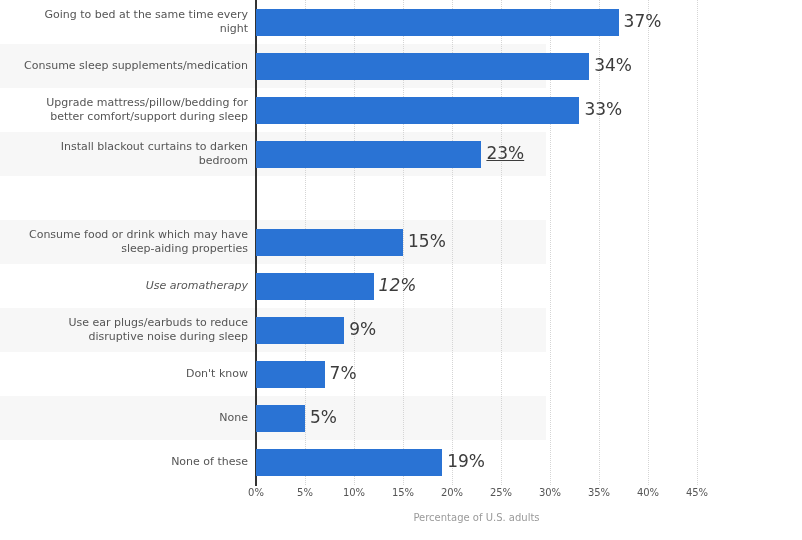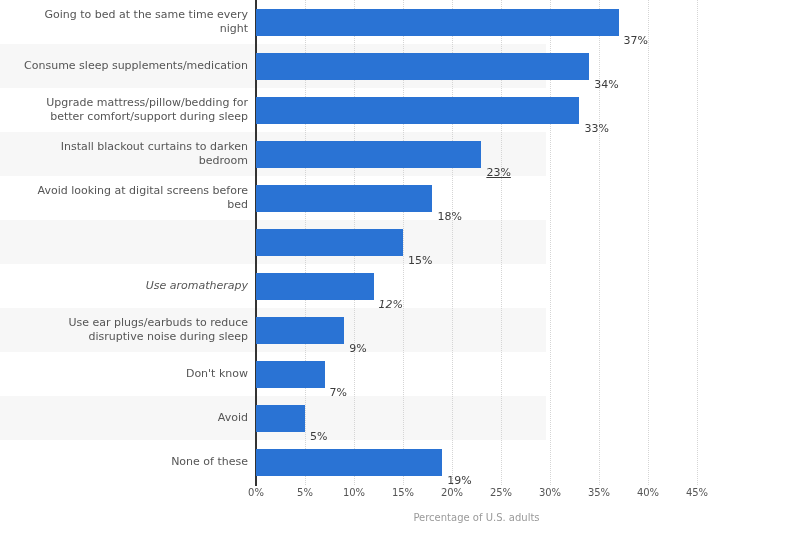--- a/index.html
+++ b/index.html
@@ -92,25 +92,24 @@
   .bar {
     position: absolute;
     left: 0;
     top: 9px;
     height: 27px;
     background: #2a73d4;
   }
   .bar-value {
     position: absolute;
     top: 14px;
-    font-size: 11px;
+    font-size: 17px;
     line-height: 14px;
     color: #3c3c3c;
     white-space: nowrap;
-    margin-top: 20px;
   }
   
   .xticks {
     position: absolute;
     left: 0;
     top: 487px;
     width: 460px;
     height: 18px;
   }
   .xtick {
@@ -171,36 +170,36 @@
         <div>Consume sleep supplements/medication</div>
       </div>
       <div class="cat-label" style="top: 96px; padding-left: 22px;">
         <div>Upgrade mattress/pillow/bedding for</div>
         <div>better comfort/support during sleep</div>
       </div>
       <div class="cat-label" style="top: 140px;">
         <div>Install blackout curtains to darken</div>
         <div>bedroom</div>
       </div>
-      <div class="cat-label" style="top: 184px;">
-        <div>Avoid looking at digital screens before</div>
-        <div>bed</div>
+      <div class="cat-label" style="top: 228px;">
+        <div>Consume food or drink which may have</div>
+        <div>sleep-aiding properties</div>
       </div>
       <div class="cat-label" style="top: 279px; font-style: italic;">
         <div>Use aromatherapy</div>
       </div>
       <div class="cat-label" style="top: 316px;">
         <div>Use ear plugs/earbuds to reduce</div>
         <div>disruptive noise during sleep</div>
       </div>
       <div class="cat-label" style="top: 367px;">
         <div>Don't know</div>
       </div>
       <div class="cat-label" style="top: 411px;">
-        <div>Avoid</div>
+        <div>None</div>
       </div>
       <div class="cat-label" style="top: 455px; padding-left: 12px;">
         <div>None of these</div>
       </div>
     </div>
 
   <div class="axis-line"></div>
 
   <div class="bars" id="bars" style="left:256px;">
       <div class="bar-row" style="top: 0px;">
@@ -211,24 +210,20 @@
         <div class="bar" style="width: 333.2px; background: rgb(42, 115, 212);"></div>
         <div class="bar-value" style="left: 338.2px;">34%</div>
       </div>
       <div class="bar-row" style="top: 88px;">
         <div class="bar" style="width: 323.4px; background: rgb(42, 115, 212);"></div>
         <div class="bar-value" style="left: 328.4px;">33%</div>
       </div>
       <div class="bar-row" style="top: 132px;">
         <div class="bar" style="width: 225.4px; background: rgb(42, 115, 212);"></div>
         <div class="bar-value" style="left: 230.4px; text-decoration: underline;">23%</div>
-      </div>
-      <div class="bar-row" style="top: 176px;">
-        <div class="bar" style="width: 176.4px; background: rgb(42, 115, 212);"></div>
-        <div class="bar-value" style="left: 181.4px;">18%</div>
       </div>
       <div class="bar-row" style="top: 220px;">
         <div class="bar" style="width: 147px; background: rgb(42, 115, 212);"></div>
         <div class="bar-value" style="left: 152px;">15%</div>
       </div>
       <div class="bar-row" style="top: 264px; font-style: italic;">
         <div class="bar" style="width: 117.6px; background: rgb(42, 115, 212);"></div>
         <div class="bar-value" style="left: 122.6px;">12%</div>
       </div>
       <div class="bar-row" style="top: 308px;">

